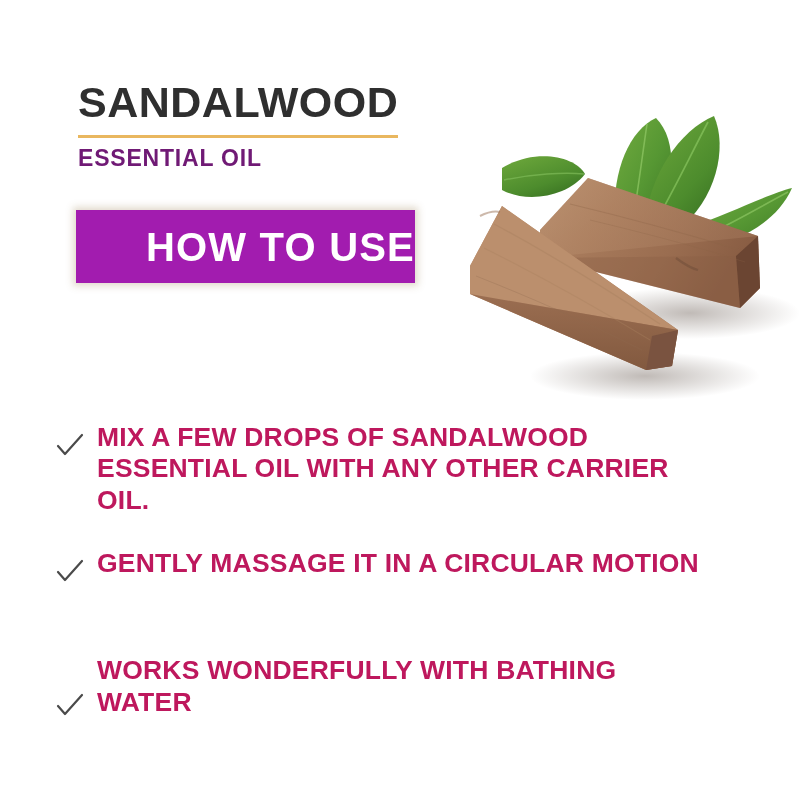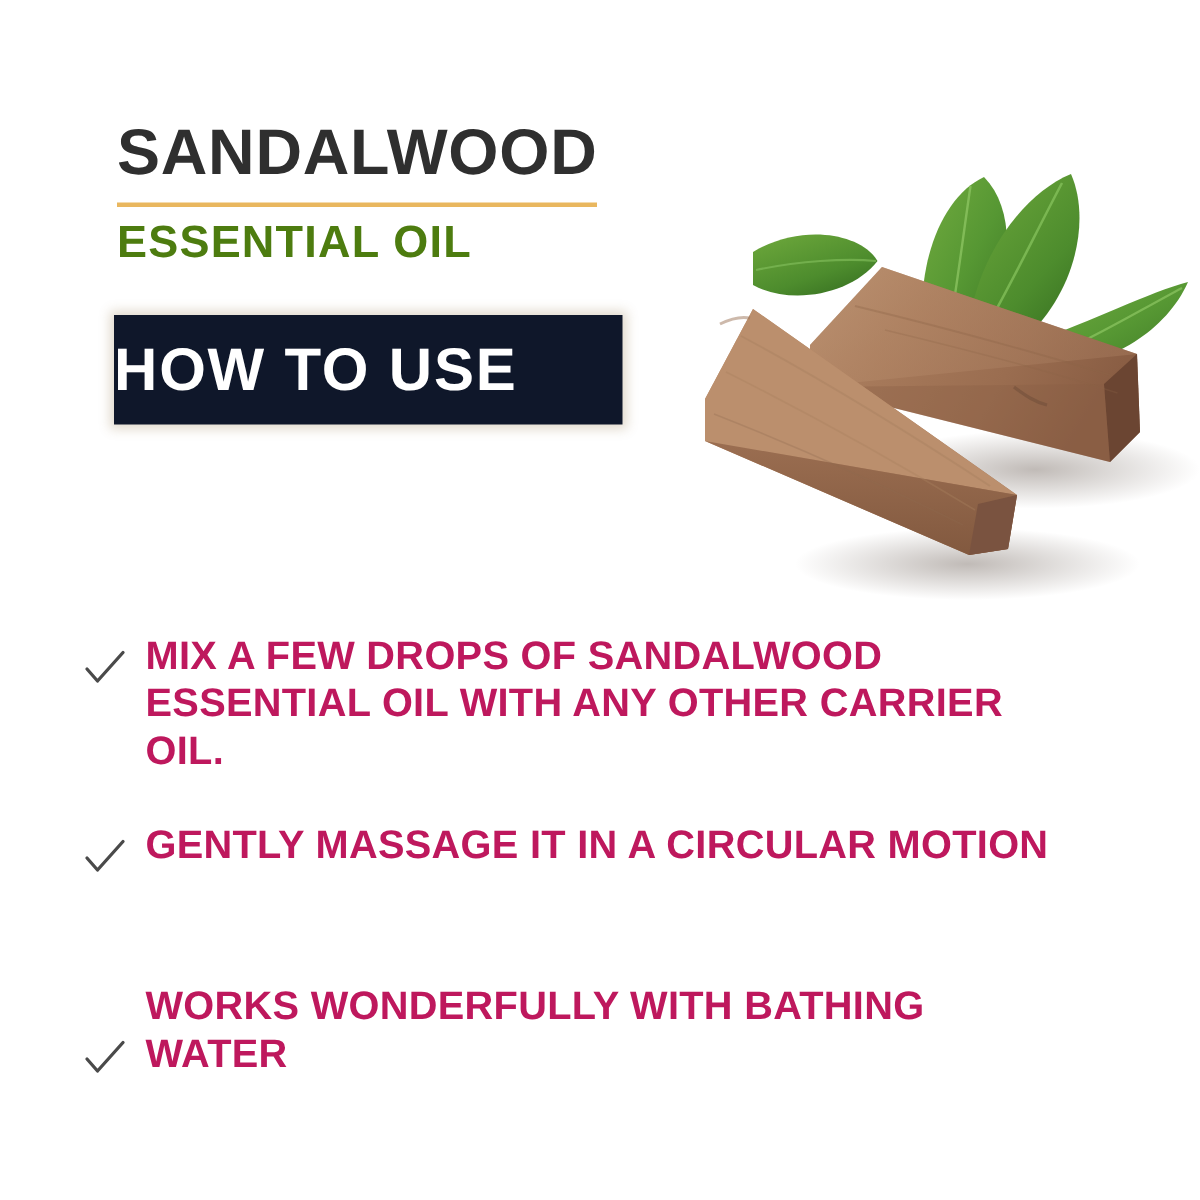--- a/index.html
+++ b/index.html
@@ -38,41 +38,41 @@
     margin: 0;
     white-space: nowrap;
   }
   .title-rule {
     height: 3px;
     width: 320px;
     background: #e9b75f;
     margin: 10px 0 8px 0;
   }
   .title-sub {
-    font-size: 30px;
+    font-size: 23px;
     font-weight: 600;
     letter-spacing: 0.8px;
-    color: #4d7c0f;
+    color: #701a75;
     line-height: 1.05;
     margin: 0;
     white-space: nowrap;
   }
 
   
   .banner {
     position: absolute;
     left: 76px;
     top: 210px;
     width: 339px;
     height: 73px;
-    background: #0f172a;
+    background: #a21caf;
     box-shadow: 0 0 7px 3px rgba(138,106,55,0.25);
     display: flex;
     align-items: center;
-    justify-content: flex-start;
+    justify-content: flex-end;
   }
   .banner-text {
     color: #ffffff;
     font-size: 40px;
     font-weight: 700;
     letter-spacing: 1.2px;
     line-height: 1;
     white-space: nowrap;
   }
 

